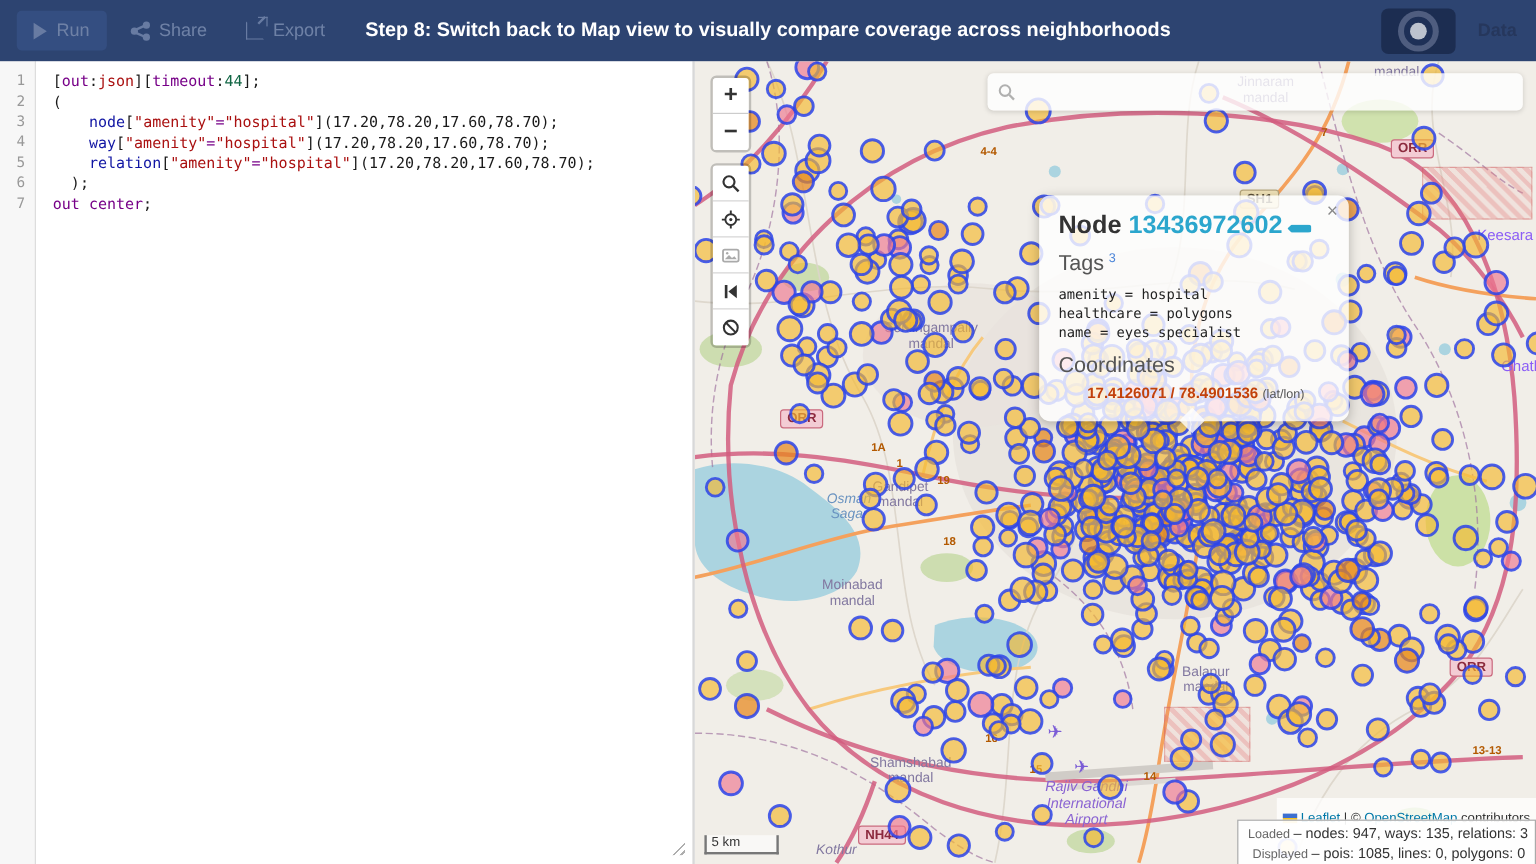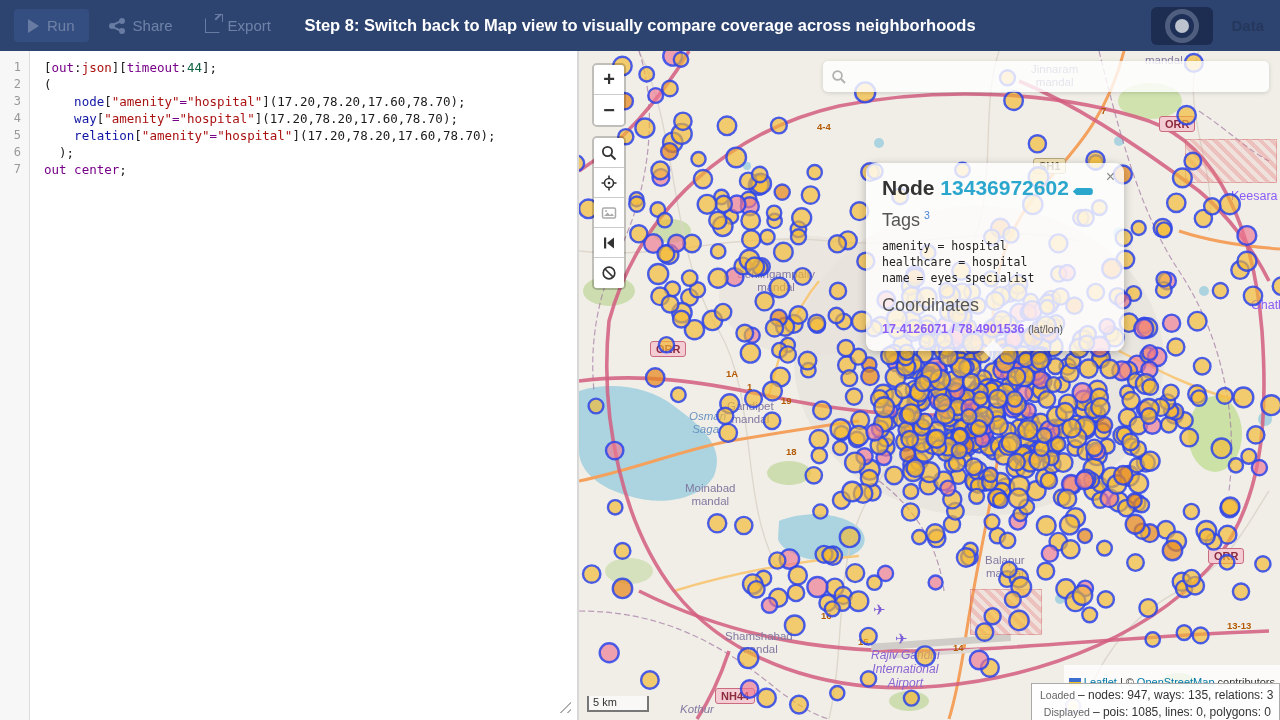--- a/index.html
+++ b/index.html
@@ -115,21 +115,21 @@
   .popup .close { position:absolute; right:9px; top:5px; color:#888; font-size:16px; }
   .popup .ptitle { font-size:21px; font-weight:bold; color:#333; }
   .popup .pid { color:#2ba6cd; }
   .pen { display:inline-block; width:20px; height:7px; background:#2ba6cd;
          border-radius:3px; margin-left:4px; clip-path:polygon(0 50%,18% 0,100% 0,100% 100%,18% 100%); }
   .popup h4 { margin-top:9px; font-size:18px; font-weight:normal; color:#555; }
   .popup h4 sup { font-size:10.5px; color:#4a84d8; margin-left:4px; }
   .taglines { margin-top:7px; font-family:"DejaVu Sans Mono", monospace;
               font-size:11.5px; color:#222; line-height:16px; }
   .coords { margin-top:6px; font-size:12.5px; }
-  .coords a { color:#8b5cf6; font-weight:bold; text-decoration:none; }
+  .coords a { color:#c2410c; font-weight:bold; text-decoration:none;margin-left:24px; }
   .coords .suffix { color:#555; font-size:10.5px; }
 
   
   .scalebar { position:absolute; left:8px; top:645px; width:62px; height:16px;
               background:rgba(255,255,255,.6); border:2px solid #777; border-top:none;
               font-size:11px; color:#333; padding-left:4px; line-height:13px; z-index:6; }
   .attrib { position:absolute; right:0; top:614px; background:rgba(255,255,255,.75);
             font-size:11px; color:#333; padding:11px 5px; z-index:6;
             display:flex; align-items:center; gap:3px; }
   .attrib a { color:#0078A8; text-decoration:none; }
@@ -1140,21 +1140,21 @@
 
   <div class="popup">
     <div class="close">×</div>
     <div class="ptitle">
       <span>Node</span>
       <span class="pid">13436972602</span><span class="pen"></span>
     </div>
     <h4><span>Tags</span><sup>3</sup></h4>
     <div class="taglines">
         <div>amenity = hospital</div>
-        <div>healthcare = hospital</div>
+        <div>healthcare = polygons</div>
         <div>name = eyes specialist</div>
       </div>
     <h4>Coordinates</h4>
     <div class="coords">
       <a href="#">17.4126071 / 78.4901536</a>
       <span class="suffix">(lat/lon)</span>
     </div>
   </div>
 
   <div class="scalebar">5 km</div>

